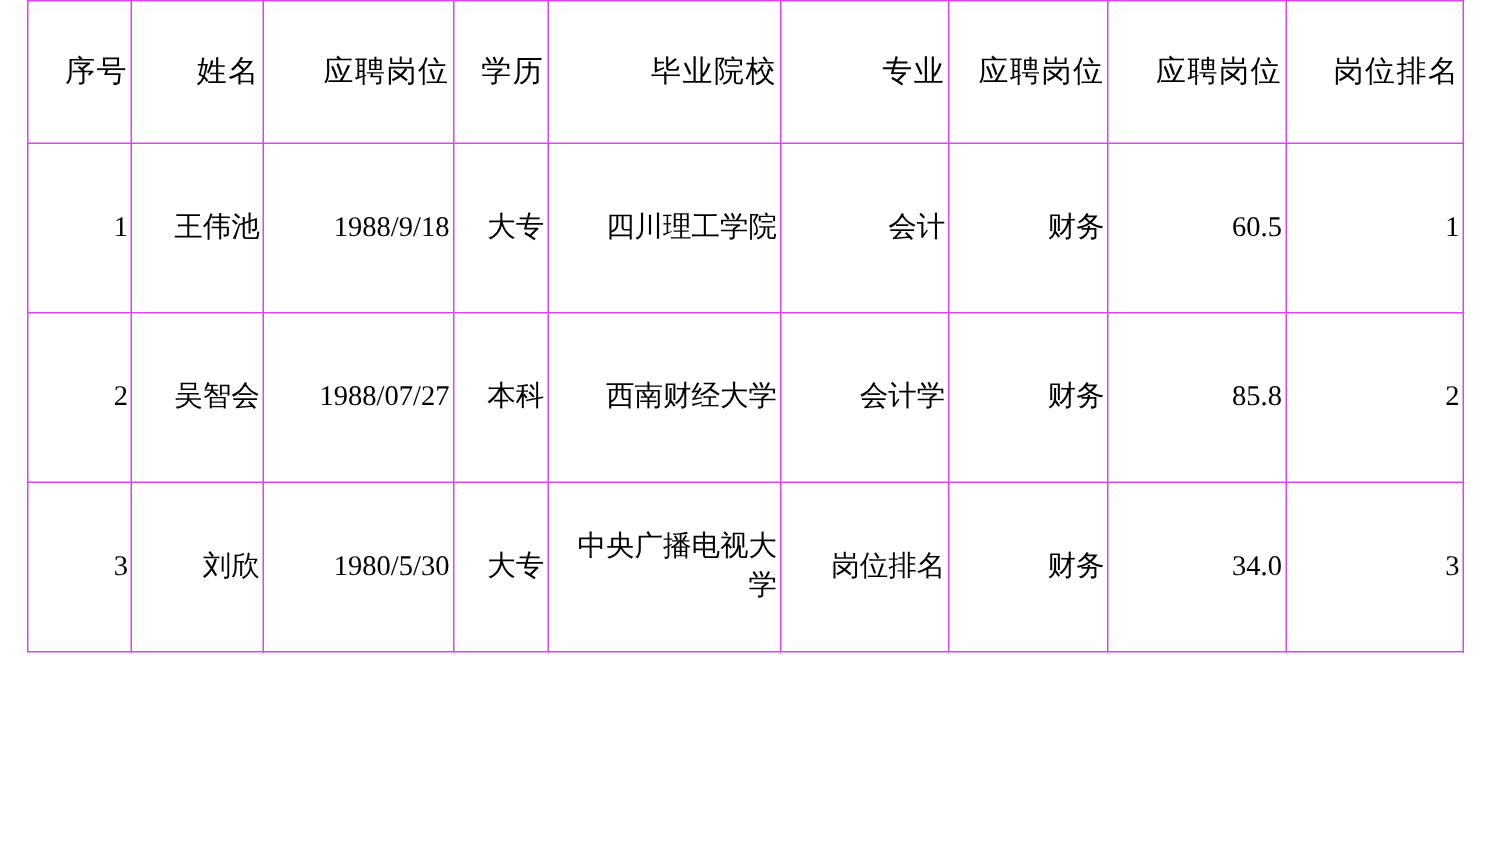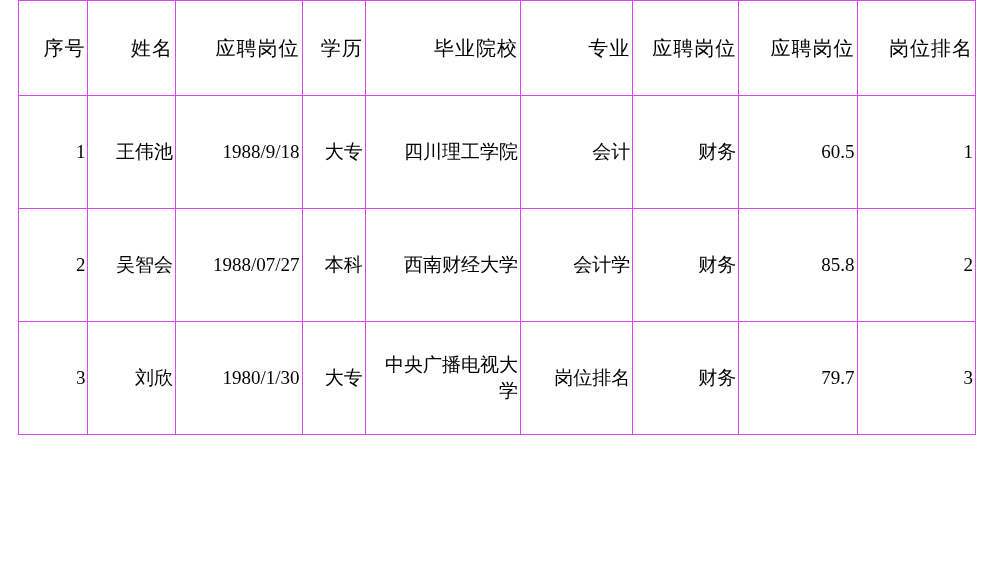--- a/index.html
+++ b/index.html
@@ -122,25 +122,25 @@
           <td>本科</td>
           <td>西南财经大学</td>
           <td>会计学</td>
           <td>财务</td>
           <td class="cell-num">85.8</td>
           <td class="cell-num">2</td>
         </tr>
         <tr>
           <td class="cell-num">3</td>
           <td>刘欣</td>
-          <td class="cell-num">1980/1/30</td>
+          <td class="cell-num">1980/5/30</td>
           <td>大专</td>
           <td>中央广播电视大学</td>
           <td>岗位排名</td>
           <td>财务</td>
-          <td class="cell-num">79.7</td>
+          <td class="cell-num">34.0</td>
           <td class="cell-num">3</td>
         </tr>
       </tbody>
     </table>
   </div>
 
 </div>
 
 </body></html>

